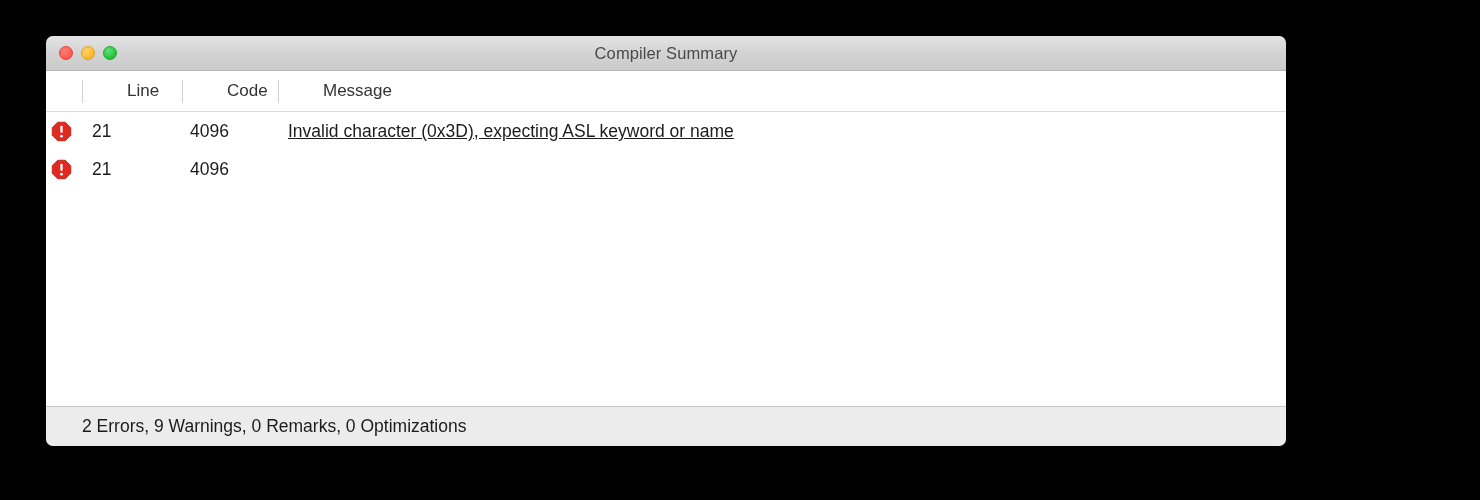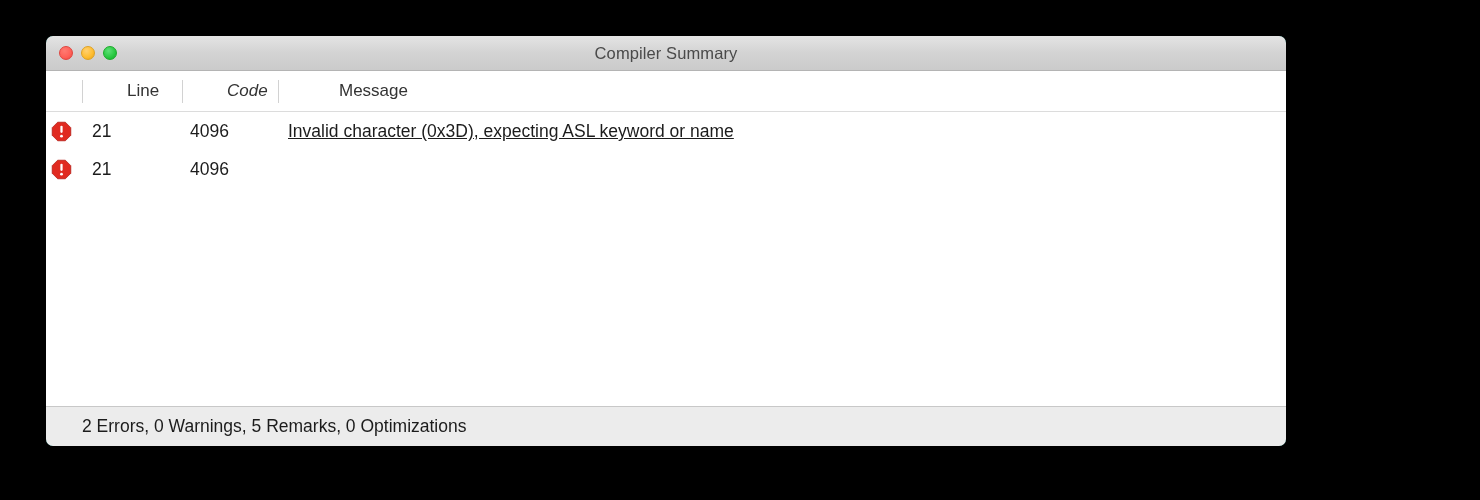--- a/index.html
+++ b/index.html
@@ -82,22 +82,22 @@
     top: 0;
     height: 40px;
     line-height: 40px;
     font-size: 17px;
     color: #333333;
     user-select: none;
     white-space: nowrap;
     margin-left: 35px;
   }
   .col-head.line    { left: 46px; }
-  .col-head.code    { left: 146px; font-style: italic; }
-  .col-head.message { left: 258px; }
+  .col-head.code    { left: 146px; }
+  .col-head.message { left: 242px; }
 
   .col-div {
     position: absolute;
     top: 9px;
     width: 1px;
     height: 23px;
     background: #d2d2d2;
   }
   .col-div.d1 { left: 36px; }
   .col-div.d2 { left: 136px; }
@@ -203,16 +203,16 @@
           <circle cx="12" cy="17.3" r="1.6" fill="#ffffff"></circle>
         </svg>
       </span>
       <span class="cell line">21</span>
       <span class="cell code">4096</span>
     </div>
 
   </div>
 
   <div id="status-bar">
-    <span id="status-text">2 Errors, 0 Warnings, 5 Remarks, 0 Optimizations</span>
+    <span id="status-text">2 Errors, 9 Warnings, 0 Remarks, 0 Optimizations</span>
   </div>
 
 </div>
 
 </body></html>

